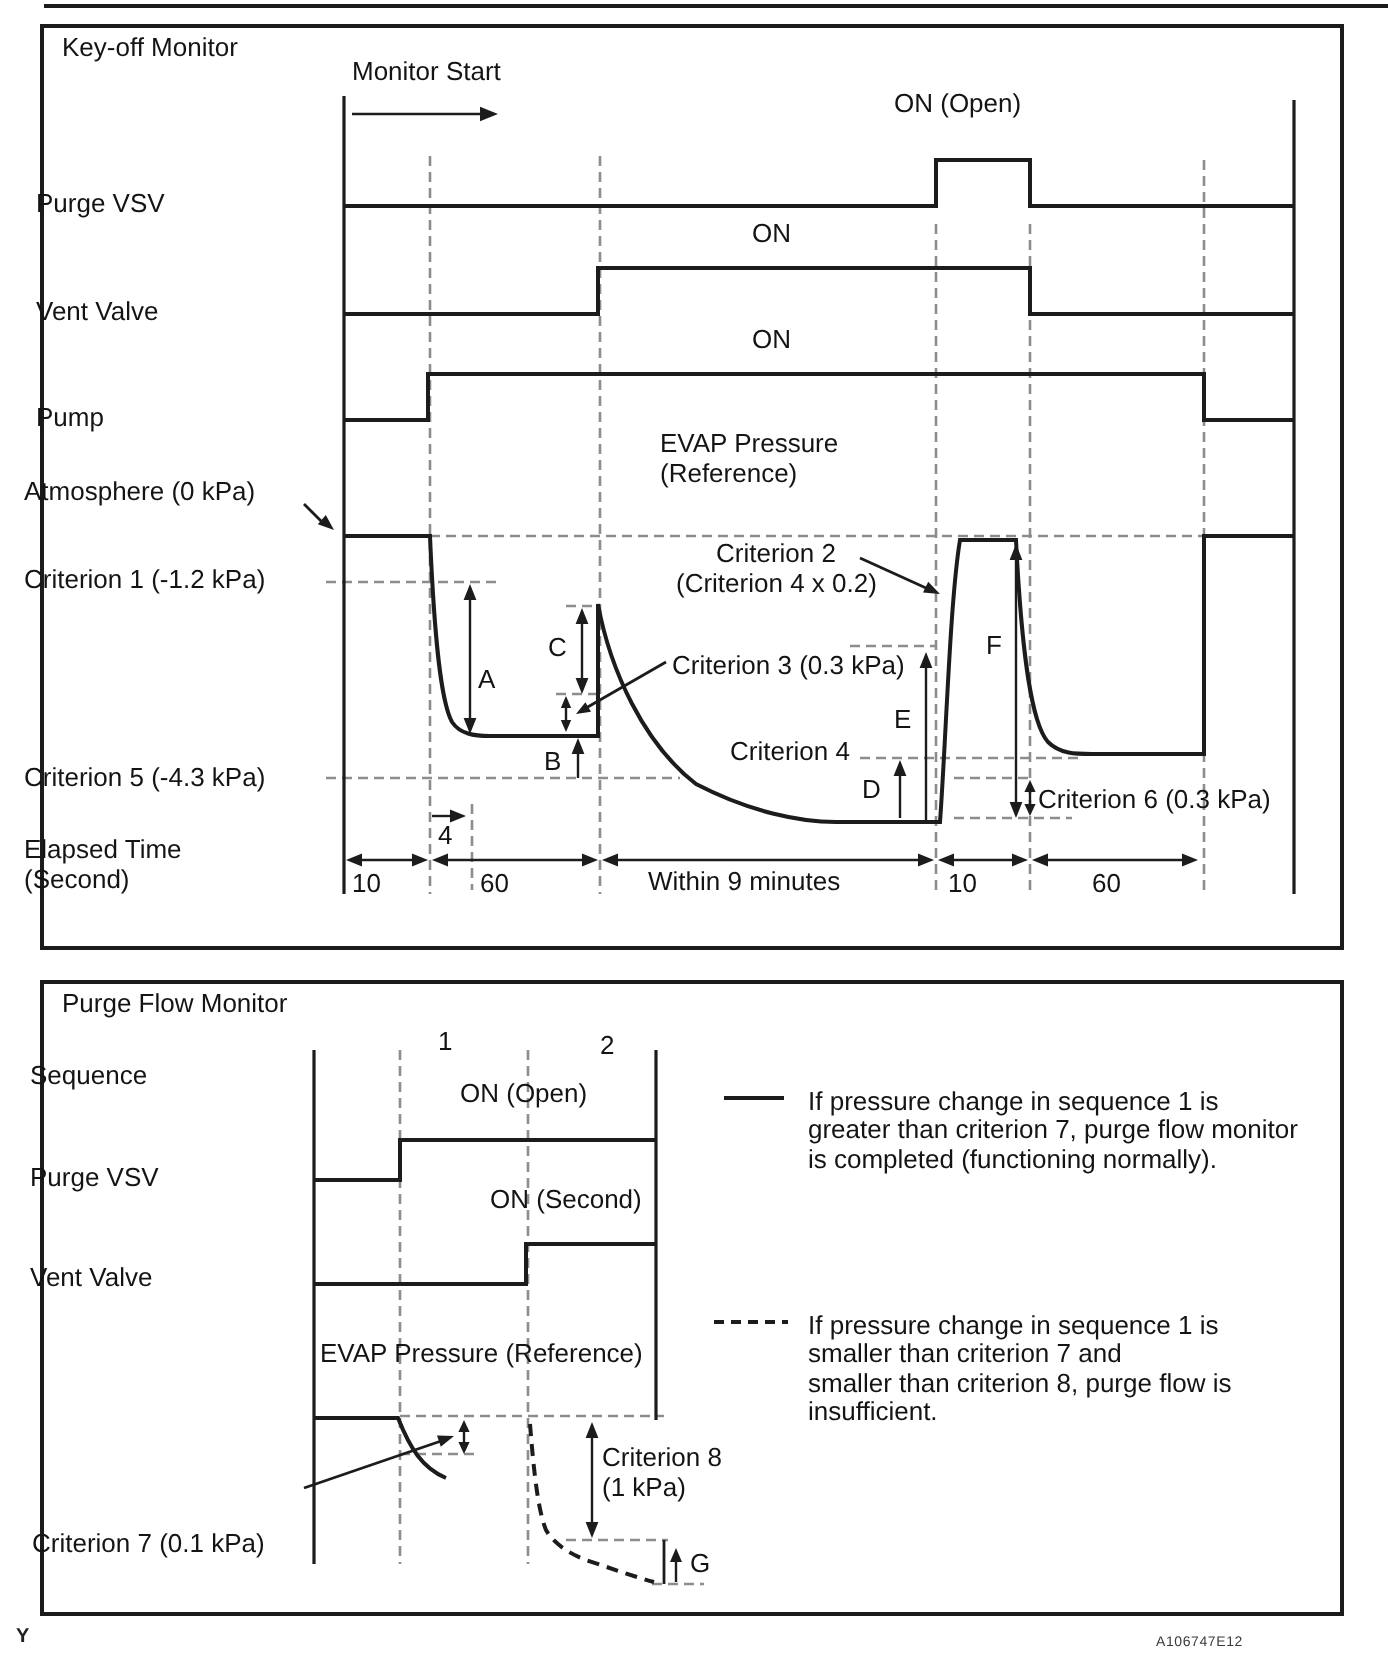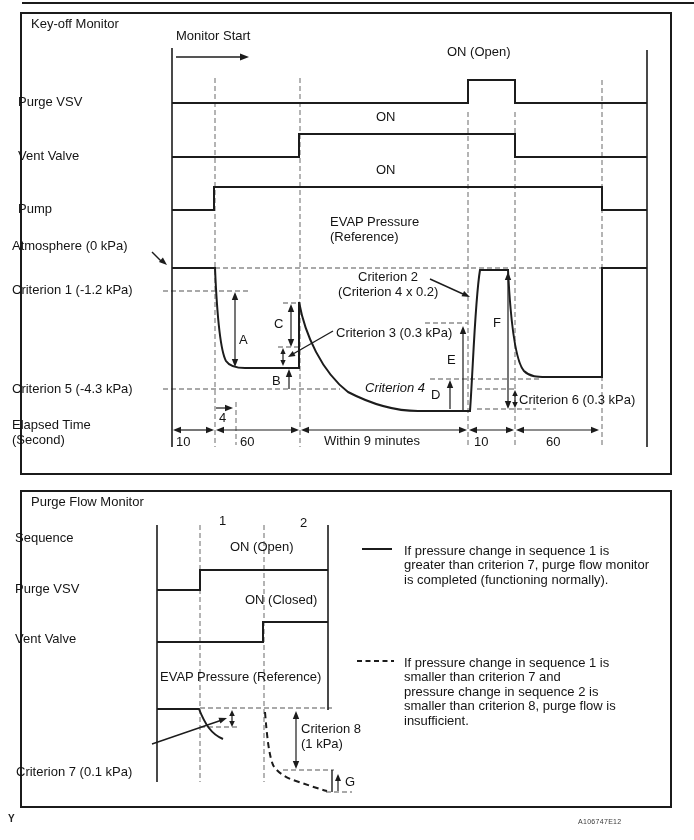--- a/index.html
+++ b/index.html
@@ -183,21 +183,21 @@
   <div class="lbl c" style="left:330px;top:215px;width:120px;">EVAP Pressure</div>
   <div class="lbl c" style="left:330px;top:230px;width:120px;">(Reference)</div>
 
   <div class="lbl r" style="left:12px;top:239px;width:140px;">Atmosphere (0 kPa)</div>
   <div class="lbl r" style="left:12px;top:283px;width:148px;">Criterion 1 (-1.2 kPa)</div>
   <div class="lbl r" style="left:12px;top:382px;width:148px;">Criterion 5 (-4.3 kPa)</div>
 
   <div class="lbl" style="left:338px;top:270px;margin-left:20px;">Criterion 2</div>
   <div class="lbl" style="left:338px;top:285px;">(Criterion 4 x 0.2)</div>
   <div class="lbl" style="left:336px;top:326px;">Criterion 3 (0.3 kPa)</div>
-  <div class="lbl" style="left:365px;top:381px;font-style:italic;">Criterion 4</div>
+  <div class="lbl" style="left:365px;top:369px;">Criterion 4</div>
   <div class="lbl" style="left:519px;top:393px;">Criterion 6 (0.3 kPa)</div>
 
   <div class="lbl" style="left:239px;top:333px;">A</div>
   <div class="lbl" style="left:272px;top:374px;">B</div>
   <div class="lbl" style="left:274px;top:317px;">C</div>
   <div class="lbl" style="left:431px;top:388px;">D</div>
   <div class="lbl" style="left:447px;top:353px;">E</div>
   <div class="lbl" style="left:493px;top:316px;">F</div>
 
   <div class="lbl r" style="left:12px;top:418px;width:150px;">Elapsed Time</div>
@@ -211,38 +211,37 @@
   <div class="lbl c" style="left:546px;top:435px;width:34px;">60</div>
 
   <div class="lbl" style="left:31px;top:495px;">Purge Flow Monitor</div>
   <div class="lbl r" style="left:15px;top:531px;width:133px;">Sequence</div>
   <div class="lbl" style="left:219px;top:514px;">1</div>
   <div class="lbl" style="left:300px;top:516px;">2</div>
 
   <div class="lbl r" style="left:15px;top:582px;width:133px;">Purge VSV</div>
   <div class="lbl c" style="left:230px;top:540px;width:80px;">ON (Open)</div>
   <div class="lbl r" style="left:15px;top:632px;width:133px;">Vent Valve</div>
-  <div class="lbl c" style="left:245px;top:593px;width:85px;">ON (Closed)</div>
+  <div class="lbl c" style="left:245px;top:593px;width:85px;">ON (Second)</div>
   <div class="lbl" style="left:160px;top:670px;">EVAP Pressure (Reference)</div>
 
   <div class="lbl r" style="left:16px;top:737px;width:140px;margin-top:28px;">Criterion 7 (0.1 kPa)</div>
   <div class="lbl" style="left:301px;top:722px;">Criterion 8</div>
   <div class="lbl" style="left:301px;top:737px;">(1 kPa)</div>
   <div class="lbl" style="left:345px;top:775px;">G</div>
 
   <div class="legend-text" style="left:404px;top:544px;">
     <div>If pressure change in sequence 1 is</div>
     <div>greater than criterion 7, purge flow monitor</div>
     <div>is completed (functioning normally).</div>
   </div>
 
   <div class="legend-text" style="left:404px;top:656px;">
     <div>If pressure change in sequence 1 is</div>
     <div>smaller than criterion 7 and</div>
-    <div>pressure change in sequence 2 is</div>
     <div>smaller than criterion 8, purge flow is</div>
     <div>insufficient.</div>
   </div>
 
   <div class="lbl footY" style="left:8px;top:812px;">Y</div>
   <div class="lbl tiny r" style="left:578px;top:815px;width:112px;">A106747E12</div>
 
 </div>
 
 </body></html>

